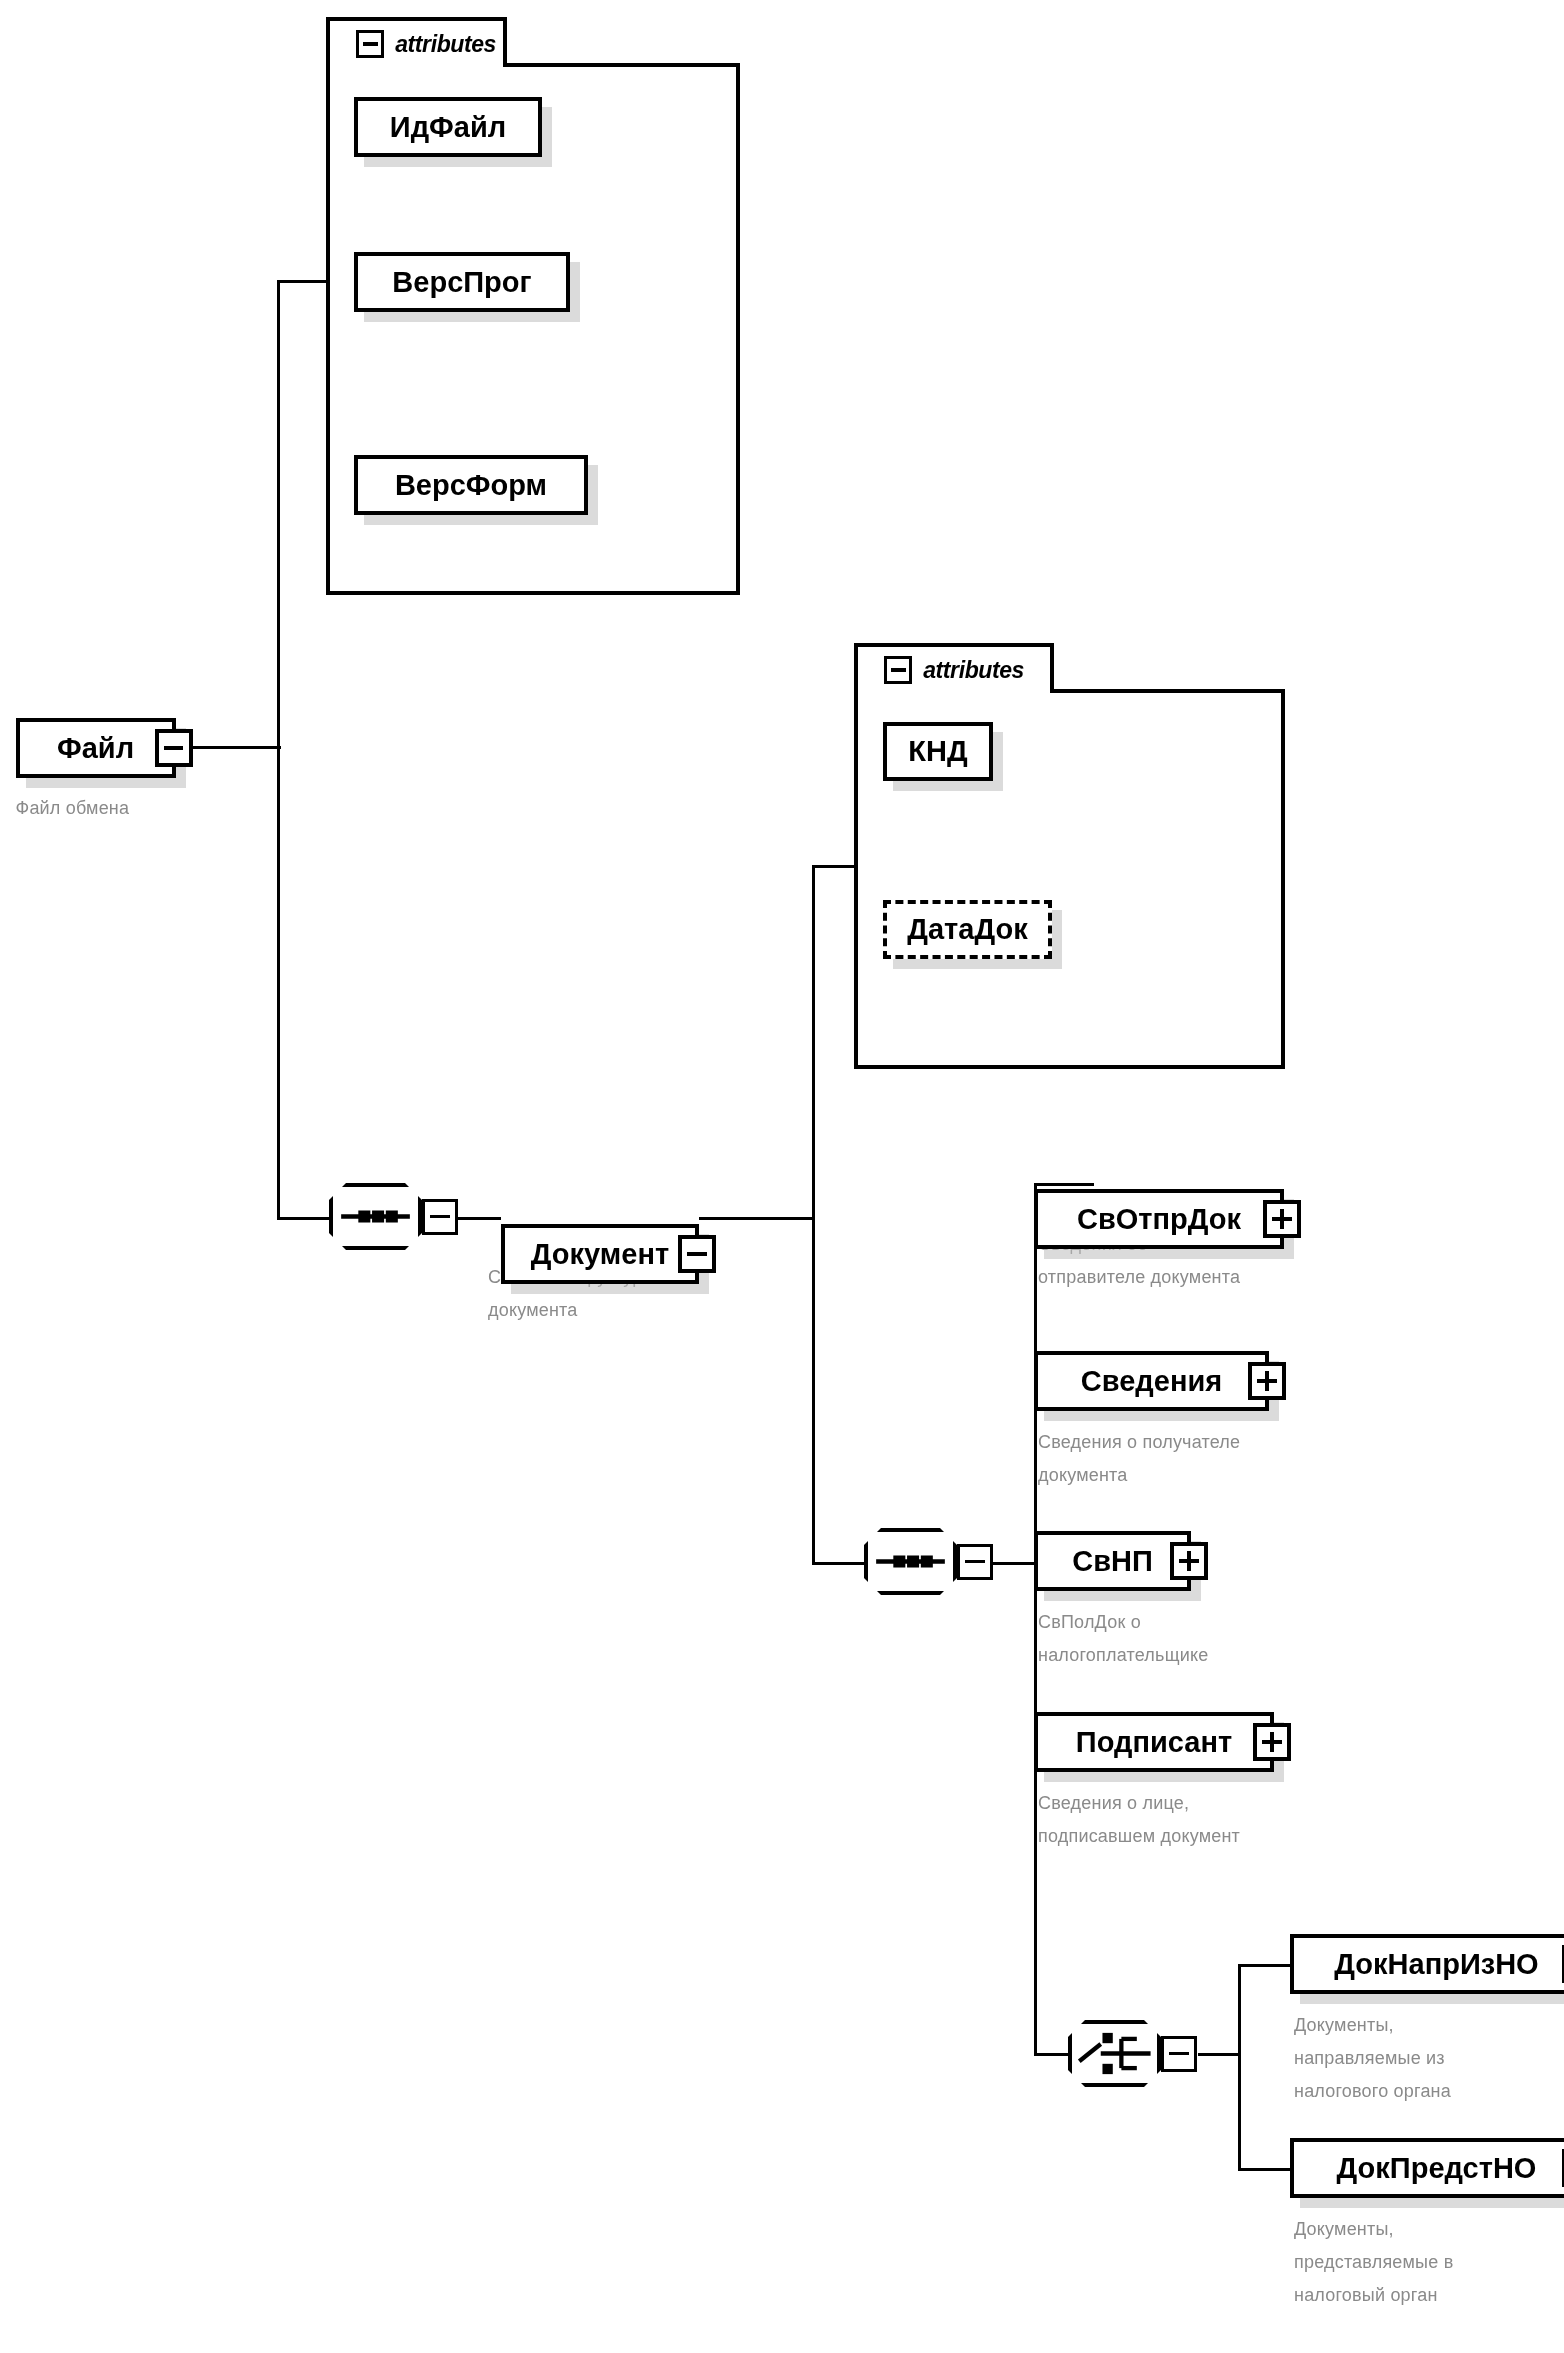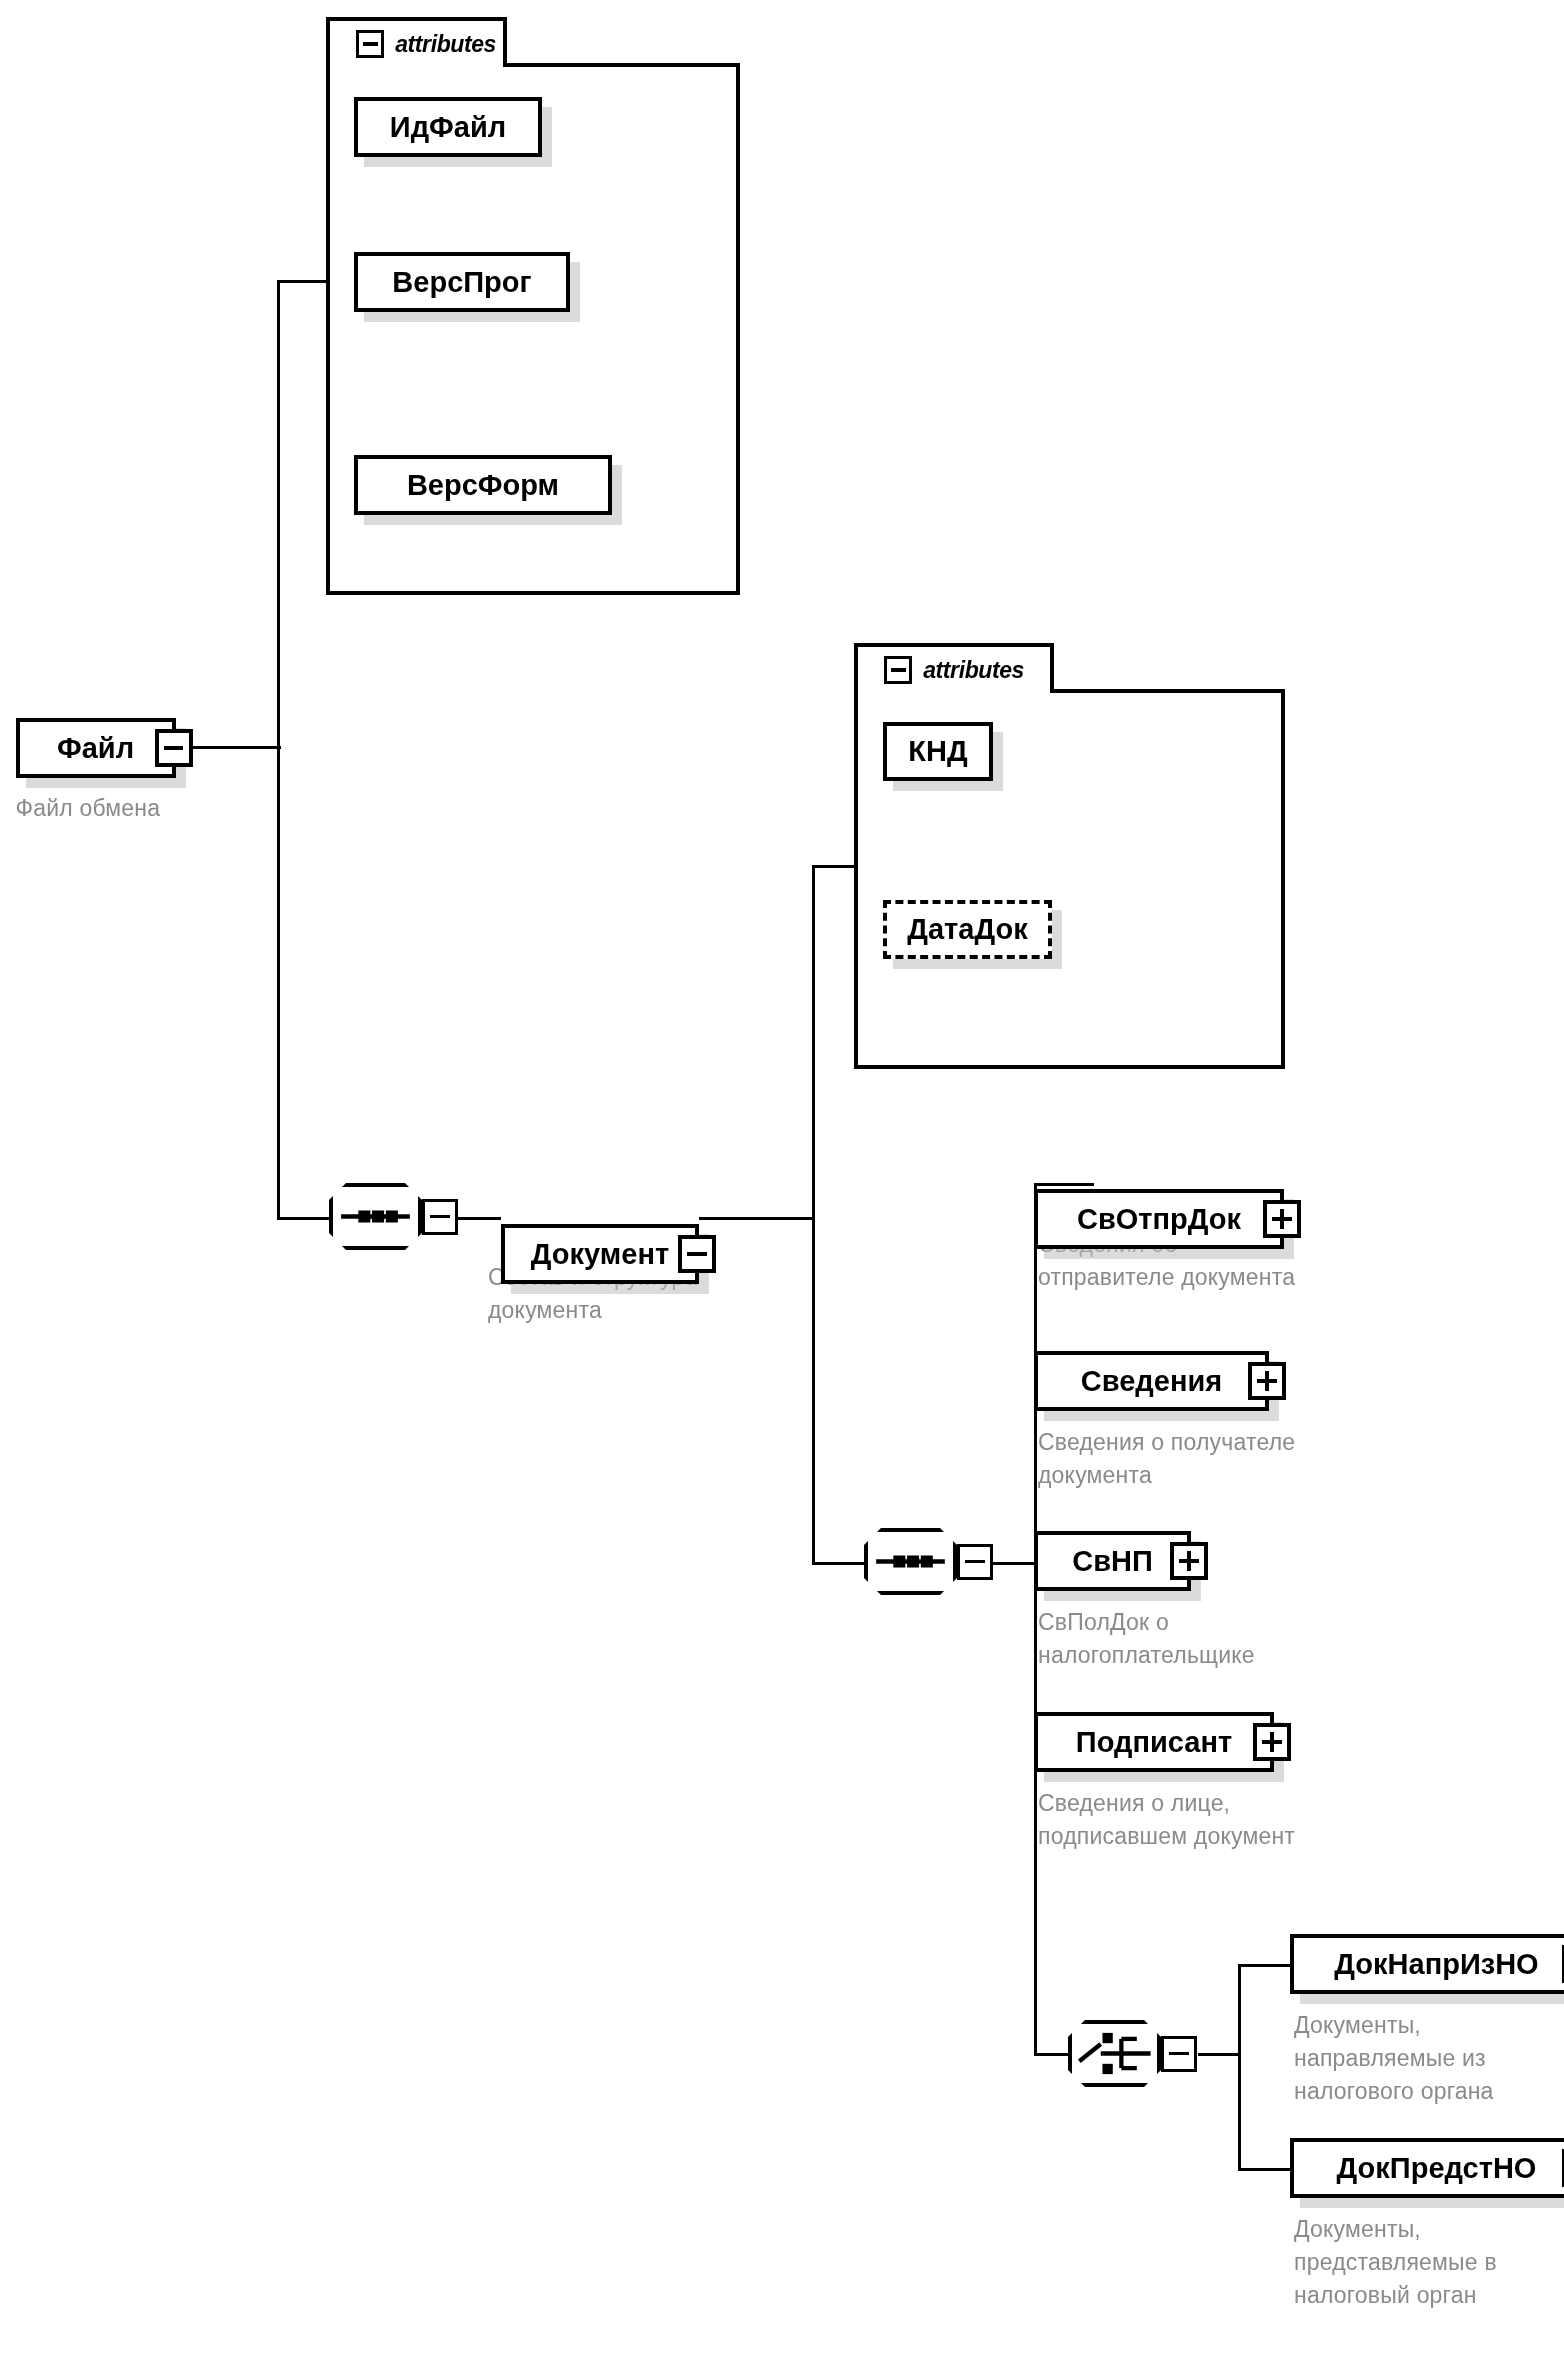--- a/index.html
+++ b/index.html
@@ -162,21 +162,21 @@
     bottom: 5.2px;
     left: 50%;
     margin-left: -2.2px;
     width: 4.3px;
     background: #000;
   }
 
   
   .annot {
     position: absolute;
-    font-size: 23px;
+    font-size: 18px;
     line-height: 33px;
     color: #8a8a8a;
     white-space: pre-line;
     letter-spacing: 0.2px;
   }
 
   
   .compositor {
     position: absolute;
     width: 93px;
@@ -287,21 +287,21 @@
     <div class="node" style="left:28px; top:235px; width:216px; height:60px; z-index:5;">
       <div class="shadow"></div>
       <div class="box">
         <span class="name">ВерсПрог</span>
       </div>
     </div>
     <div class="annot" style="left:28px; top:318px; width:362px;">Версия программы, с
 помощью которой
 сформирован файл</div>
 
-    <div class="node" style="left:28px; top:438px; width:258px; height:60px; z-index:5;text-align:center;">
+    <div class="node" style="left:28px; top:438px; width:234px; height:60px; z-index:5;text-align:center;">
       <div class="shadow"></div>
       <div class="box">
         <span class="name">ВерсФорм</span>
       </div>
     </div>
     <div class="annot" style="left:28px; top:522px; width:362px;">Версия формата</div>
   </div>
 
   <div class="node" style="left:15.5px; top:718px; width:160px; height:60px; z-index:6;">
     <div class="shadow"></div>

